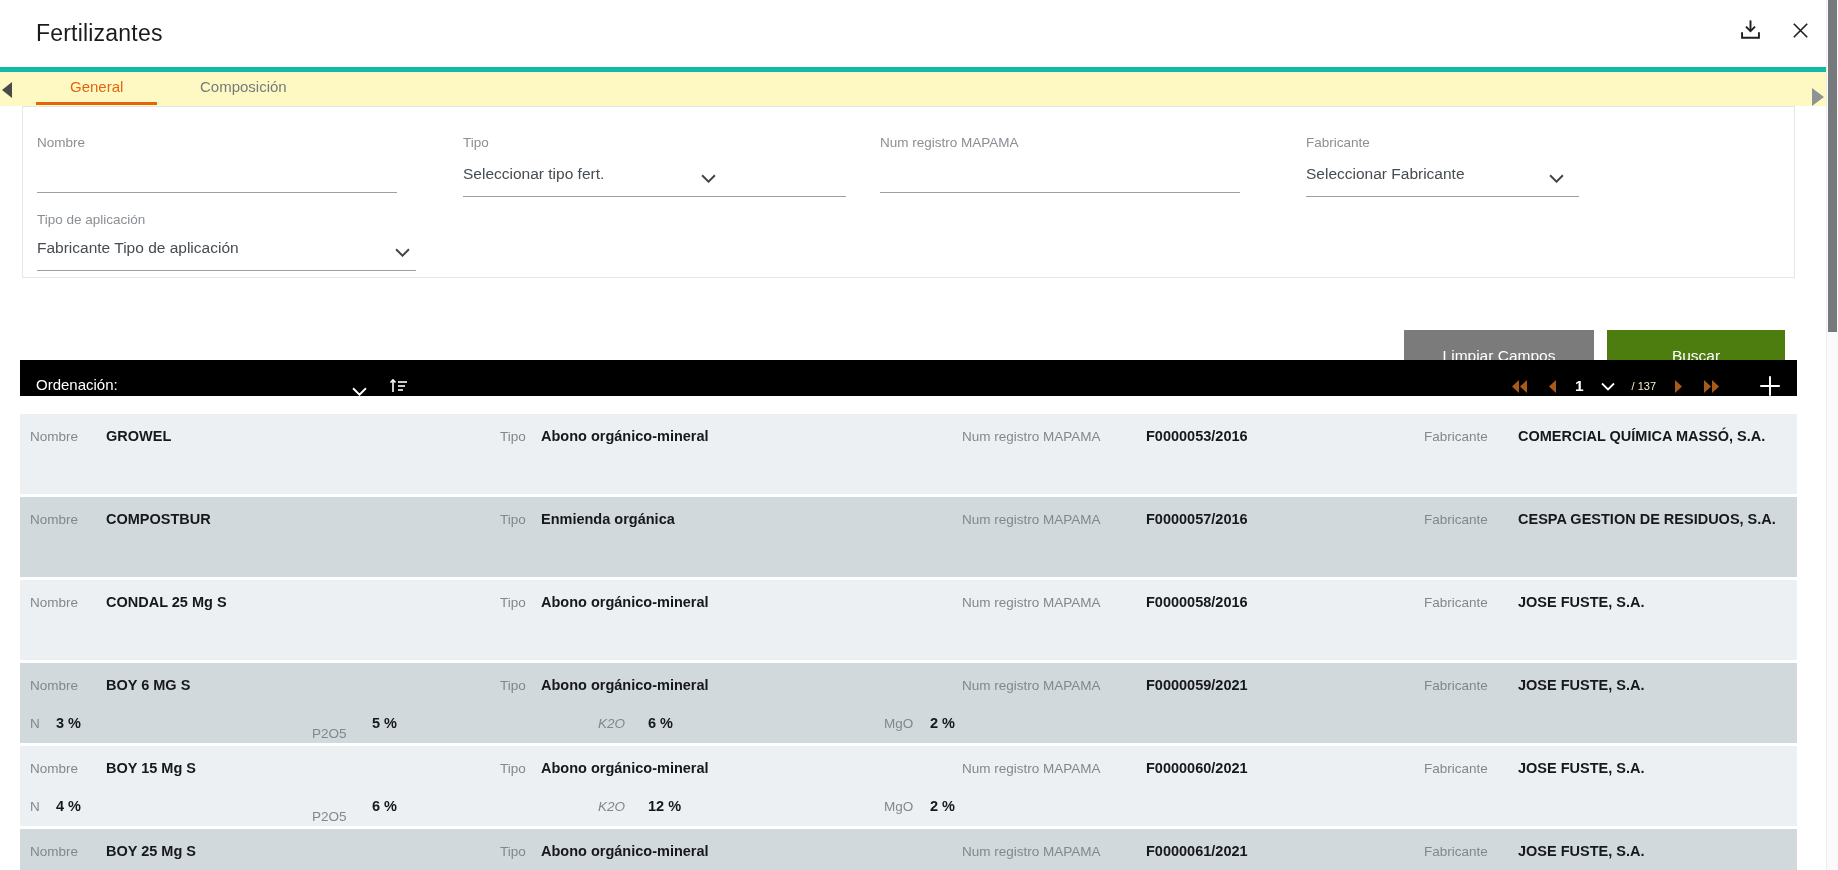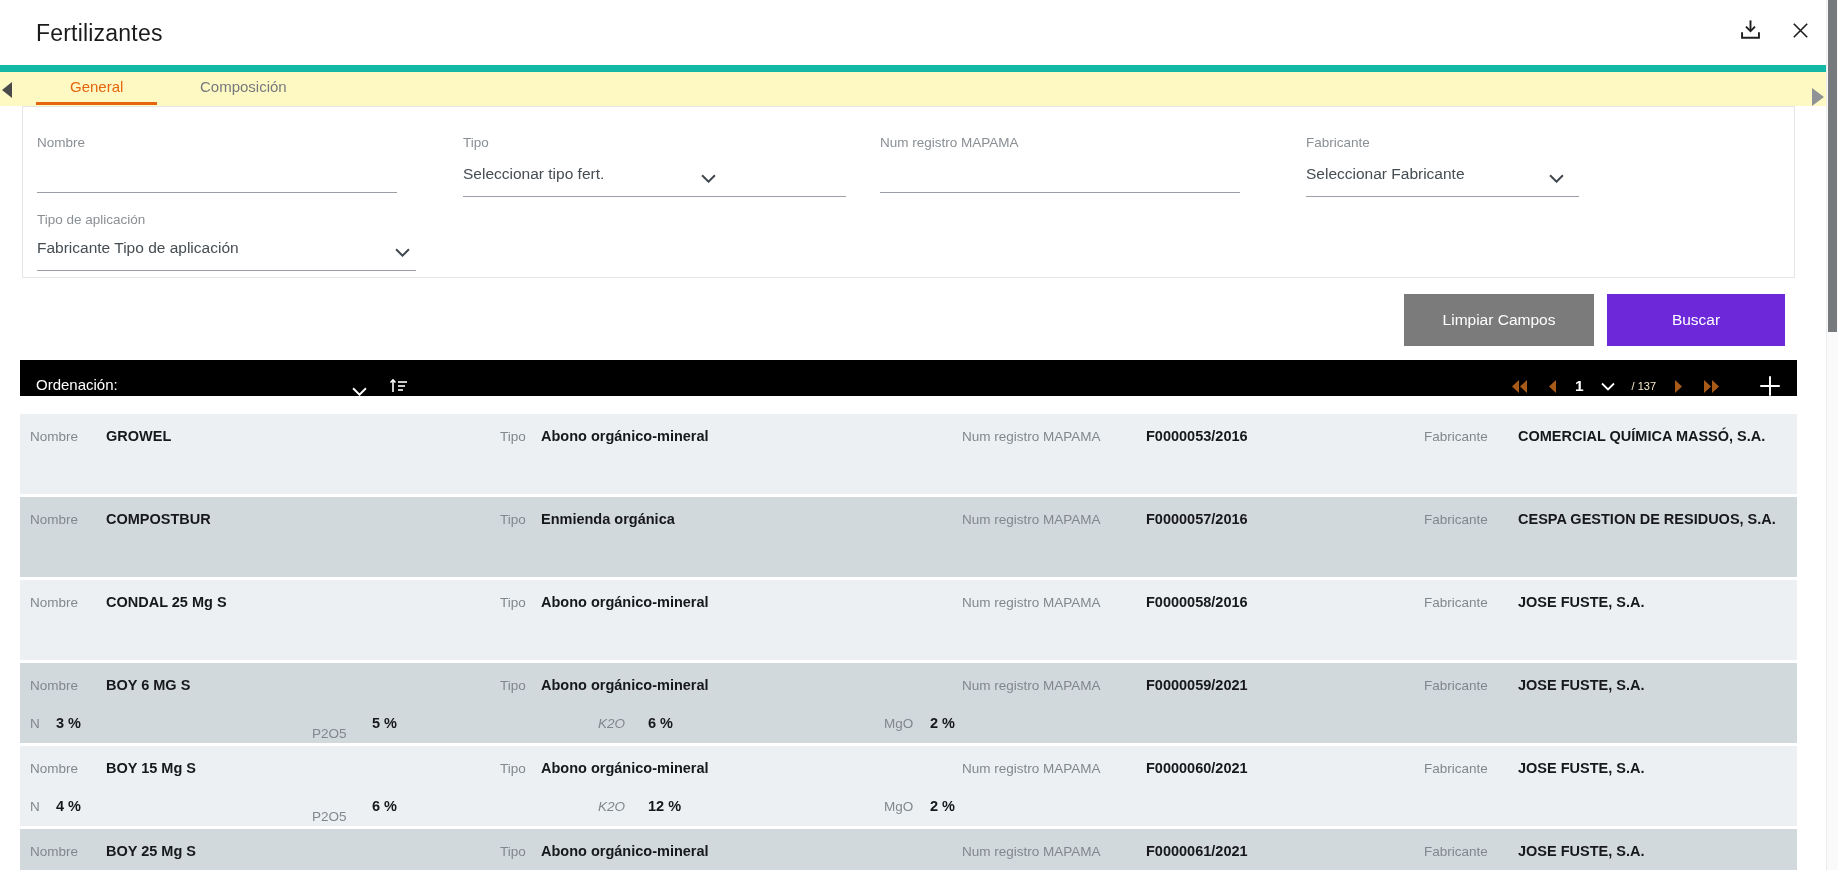--- a/index.html
+++ b/index.html
@@ -2,21 +2,21 @@
 <html><head>
 <meta charset="utf-8">
 <style>
   * { margin:0; padding:0; box-sizing:border-box; }
   html,body { width:1838px; height:870px; background:#fff; overflow:hidden;
     font-family:"Liberation Sans","DejaVu Sans",sans-serif; }
   .stage { position:relative; width:1838px; height:870px; background:#fff; overflow:hidden; }
 
   
   .hdr { position:absolute; left:0; top:0; width:1838px; height:72px; background:#fff;
-         border-bottom:7px solid #14b8a6; }
+         border-bottom:5px solid #14b8a6; }
   .hdr-title { position:absolute; left:36px; top:20px; font-size:23px; color:#1b1b1b; letter-spacing:.2px; }
   .hdr-ico { position:absolute; top:14px; width:32px; height:32px; display:flex; align-items:center;
              justify-content:center; cursor:pointer; background:none; border:none; }
   .ico-download { right:72px; }
   .ico-close { right:22px; }
 
   
   .tabbar { position:absolute; left:0; top:72px; width:1838px; height:34px; background:#fef9c3; }
   .tab { position:absolute; top:0; height:33px; line-height:30px; font-size:15px; padding:0 34px;
          cursor:pointer; color:#75797e; }
@@ -33,23 +33,23 @@
             background:#fff; border:1px solid #e6e6e6; }
   .flabel { position:absolute; font-size:13.5px; color:#8a8f94; }
   .funder { position:absolute; border-bottom:1px solid #9aa0a6; }
   .ftext  { position:absolute; font-size:15.5px; color:#454c52; }
   .fchev  { position:absolute; }
   .finput { position:absolute; border:none; border-bottom:1px solid #9aa0a6; background:transparent;
             font-size:15px; color:#333; outline:none; }
 
   
   .btn { position:absolute; border:none; color:#fff; font-size:15.5px; cursor:pointer;
-         font-family:inherit; }
+         font-family:inherit;margin-top:36px; }
   .btn-clear { left:1404px; top:294px; width:190px; height:52px; background:#7b7b7b; }
-  .btn-search{ left:1607px; top:294px; width:178px; height:52px; background:#6d28d9; }
+  .btn-search{ left:1607px; top:294px; width:178px; height:52px; background:#4d7c0f; }
 
   
   .obar { position:absolute; left:20px; top:360px; width:1777px; height:36px; background:#000000; }
   .obar-sortlabel { position:absolute; left:16px; top:16px; font-size:15px; color:#fff; }
   .obar-chev { position:absolute; left:332px; top:22px; cursor:pointer; }
   .obar-sortico { position:absolute; left:368px; top:17px; cursor:pointer; }
   .pager { position:absolute; right:14px; top:0; height:52px; display:flex; align-items:center; gap:17px; }
   .pg-ico { cursor:pointer; display:flex; align-items:center; }
   .pg-num { color:#fff; font-size:15.5px; font-weight:bold; }
   .pg-of  { color:#f6ebc9; font-size:11px; }

